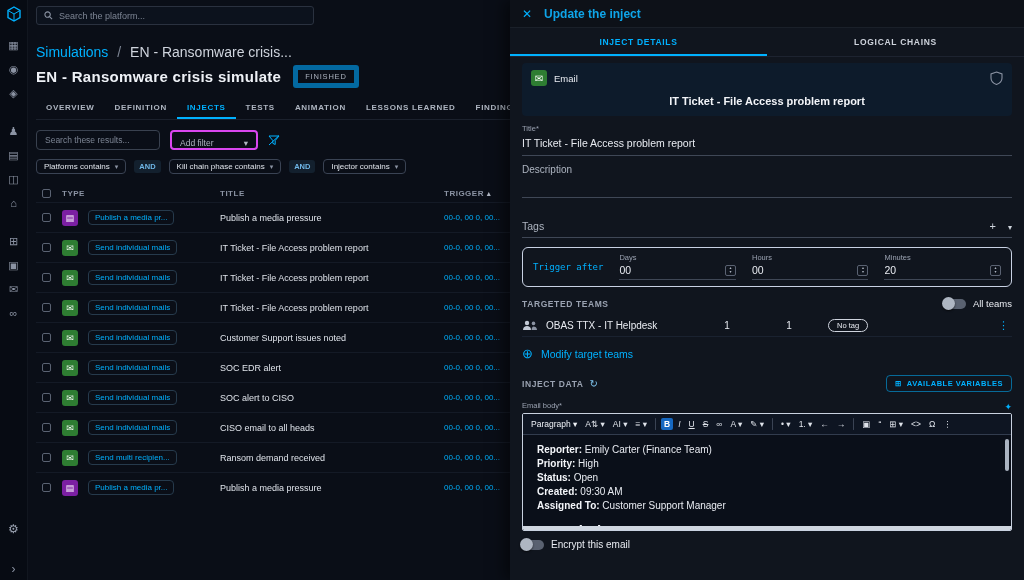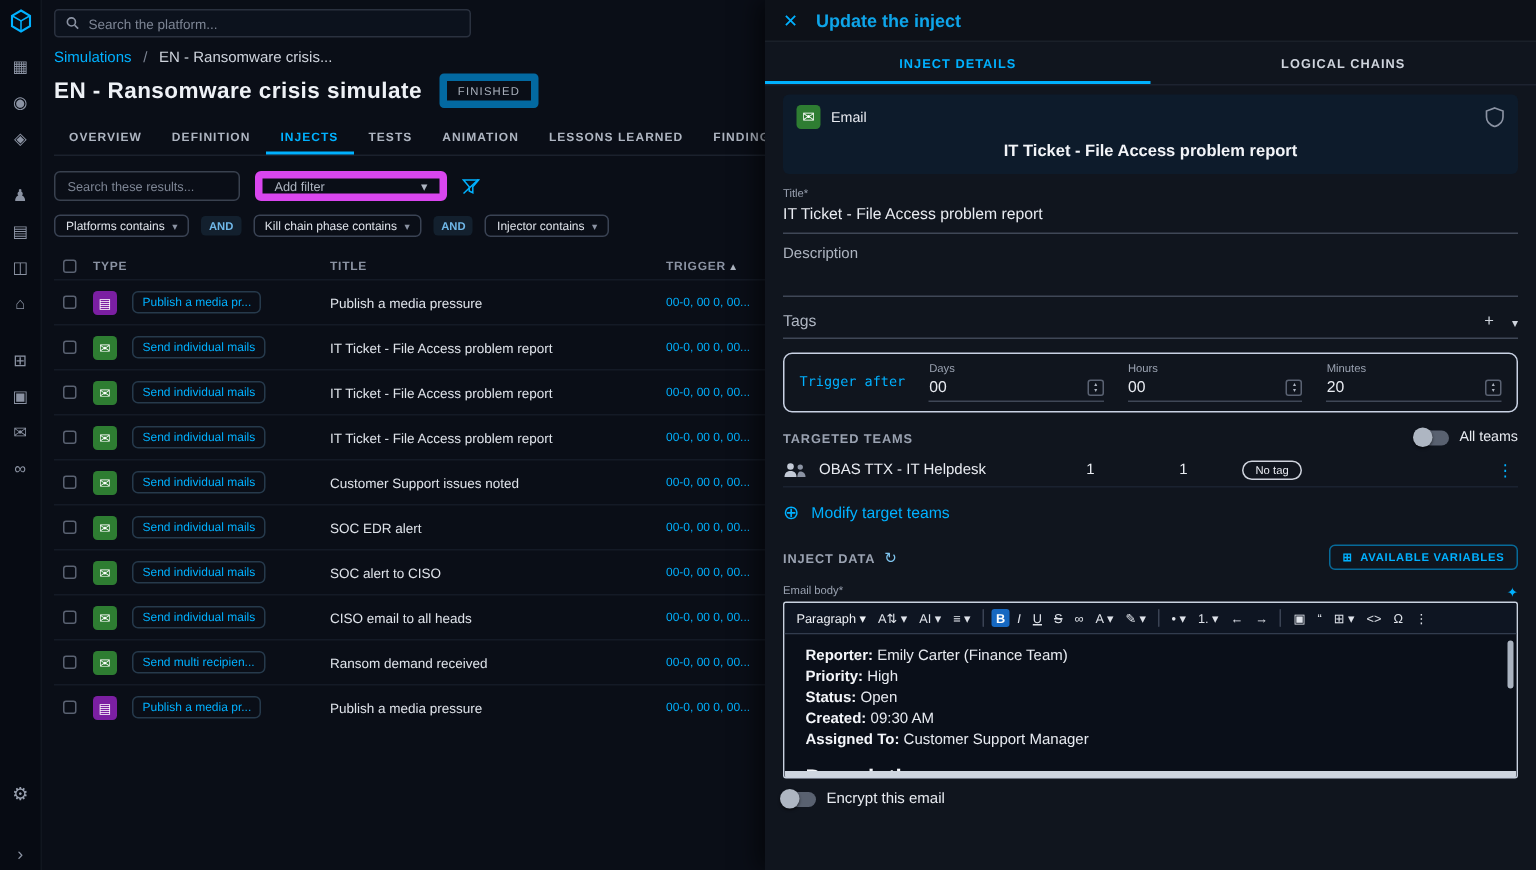--- a/index.html
+++ b/index.html
@@ -14,34 +14,34 @@
 .rail-icon.gap{margin-top:16px}
 .rail-spacer{flex:1}
 .rail-bottom{color:#9aa2b1;font-size:12px;text-align:center}
 .rail-chevron{margin-top:26px;color:#8b93a3;font-size:12px}
 
 
 #main{position:absolute;left:28px;top:0;width:482px;height:580px;overflow:hidden;padding:6px 0 0 8px}
 .searchbox{display:flex;align-items:center;gap:6px;width:278px;height:19px;background:#0c121d;border:1px solid #2a313f;border-radius:3px;padding:0 7px}
 .searchbox input{flex:1;background:transparent;border:none;outline:none;color:#dfe3ea;font-size:9px;font-family:"Liberation Sans",sans-serif}
 .searchbox input::placeholder{color:#7d8594}
-.breadcrumb{margin-top:8px;font-size:10px}
+.breadcrumb{margin-top:19px;font-size:14px}
 .bc-link{color:#00b1ff;cursor:pointer}
 .bc-sep{color:#7d8594;margin:0 5px}
 .bc-current{color:#cfd4dd}
 .titlerow{margin-top:5px;display:flex;align-items:center}
 .titlerow h1{font-size:15px;font-weight:bold;letter-spacing:.3px;color:#eef1f6}
 .badge{margin-left:12px;font-size:7.5px;letter-spacing:.8px;color:#aab1bd;border:5px solid #0369a1;border-radius:3px;padding:2px 7px}
 .tabs{margin-top:9px;display:flex;border-bottom:1px solid #1b212d}
 .tab{padding:6px 10px 7px;font-size:8px;font-weight:bold;letter-spacing:.7px;color:#aeb5c1;cursor:pointer;white-space:nowrap}
 .tab.active{color:#00b1ff;box-shadow:inset 0 -2px 0 #00b1ff}
 .filterrow{margin-top:10px;display:flex;align-items:center;gap:10px}
 .results-search{width:124px;height:20px;background:transparent;border:1px solid #39414f;border-radius:4px;color:#dfe3ea;font-size:8.5px;padding:0 8px;outline:none;font-family:"Liberation Sans",sans-serif}
 .results-search::placeholder{color:#7d8594}
-.addfilter{width:128px;height:20px;border:5px solid #d946ef;border-radius:4px;display:flex;align-items:flex-start;justify-content:space-between;padding:0 8px;font-size:8.5px;color:#aeb5c1;cursor:pointer}
+.addfilter{width:88px;height:20px;border:2px solid #d946ef;border-radius:4px;display:flex;align-items:flex-end;justify-content:space-between;padding:0 8px;font-size:8.5px;color:#aeb5c1;cursor:pointer}
 .funnel{cursor:pointer;display:flex;align-items:center}
 .chiprow{margin-top:9px;display:flex;align-items:center;gap:8px;flex-wrap:nowrap}
 .fchip{border:1px solid #3a4354;border-radius:4px;padding:2px 7px;font-size:8px;color:#dfe3ea;display:flex;gap:5px;align-items:center;cursor:pointer;white-space:nowrap}
 .fchip .car{color:#8b93a3;font-size:7px}
 .opchip{background:#13202e;color:#6fb7e8;border-radius:3px;font-size:7.5px;font-weight:bold;padding:2px 5px}
 .tgrid{display:grid;grid-template-columns:26px 26px 132px 1fr 66px;align-items:center}
 .thead{margin-top:11px;padding:4px 0;font-size:8px;font-weight:bold;letter-spacing:.5px;color:#8b93a3}
 .thead .sort{color:#aeb5c1;font-size:7px;margin-left:3px}
 .cb{width:9px;height:9px;border:1px solid #5a6272;border-radius:2px;margin-left:6px;cursor:pointer}
 .trow{height:30px;border-top:1px solid #141a26;cursor:pointer}
@@ -63,21 +63,21 @@
 .d-body{flex:1;overflow:hidden;padding:0 12px}
 .inject-card{margin-top:6px;background:#0d1b2b;border-radius:4px;padding:7px 9px 9px}
 .card-top{display:flex;align-items:center;gap:7px}
 .mail-badge{width:16px;height:16px;background:#2e7d32;border-radius:3px;color:#fff;font-size:10px;display:flex;align-items:center;justify-content:center}
 .card-type{font-size:9.5px;color:#e8ebf1}
 .card-top .sp{flex:1}
 .card-title{text-align:center;font-size:11px;font-weight:bold;color:#f2f4f8;margin-top:9px}
 .field{margin-top:8px}
 .field label{display:block;font-size:7.5px;color:#9aa2b1}
 .line-input{width:100%;background:transparent;border:none;border-bottom:1px solid #3f4756;outline:none;color:#e8ebf1;font-size:10.5px;padding:4px 0 6px;font-family:"Liberation Sans",sans-serif}
-.tagsrow{margin-top:10px;display:flex;align-items:flex-end;border-bottom:1px solid #3f4756;padding-bottom:5px}
+.tagsrow{margin-top:22px;display:flex;align-items:flex-end;border-bottom:1px solid #3f4756;padding-bottom:5px}
 .tags-label{flex:1;font-size:10.5px;color:#aeb5c1}
 .tag-ic{color:#cfd4dd;font-size:11px;margin-left:12px;cursor:pointer}
 .trigger-box{margin-top:9px;border:1px solid #c9d2e4;border-radius:6px;display:flex;align-items:center;gap:16px;padding:5px 10px 6px}
 .trigger-label{font-family:"DejaVu Sans Mono",monospace;font-size:9px;color:#00b1ff;white-space:nowrap}
 .tg-group{flex:1}
 .tg-label{font-size:7.5px;color:#9aa2b1}
 .tg-row{display:flex;align-items:center;border-bottom:1px solid #3f4756;padding:2px 0 3px}
 .tg-value{flex:1;font-size:10.5px;color:#e8ebf1}
 .tg-stepper{width:11px;height:11px;border:1px solid #5a6272;border-radius:2px;display:flex;flex-direction:column;align-items:center;justify-content:center;font-size:4px;line-height:4px;color:#aeb5c1;cursor:pointer}
 .sec-row{margin-top:11px;display:flex;align-items:center}

